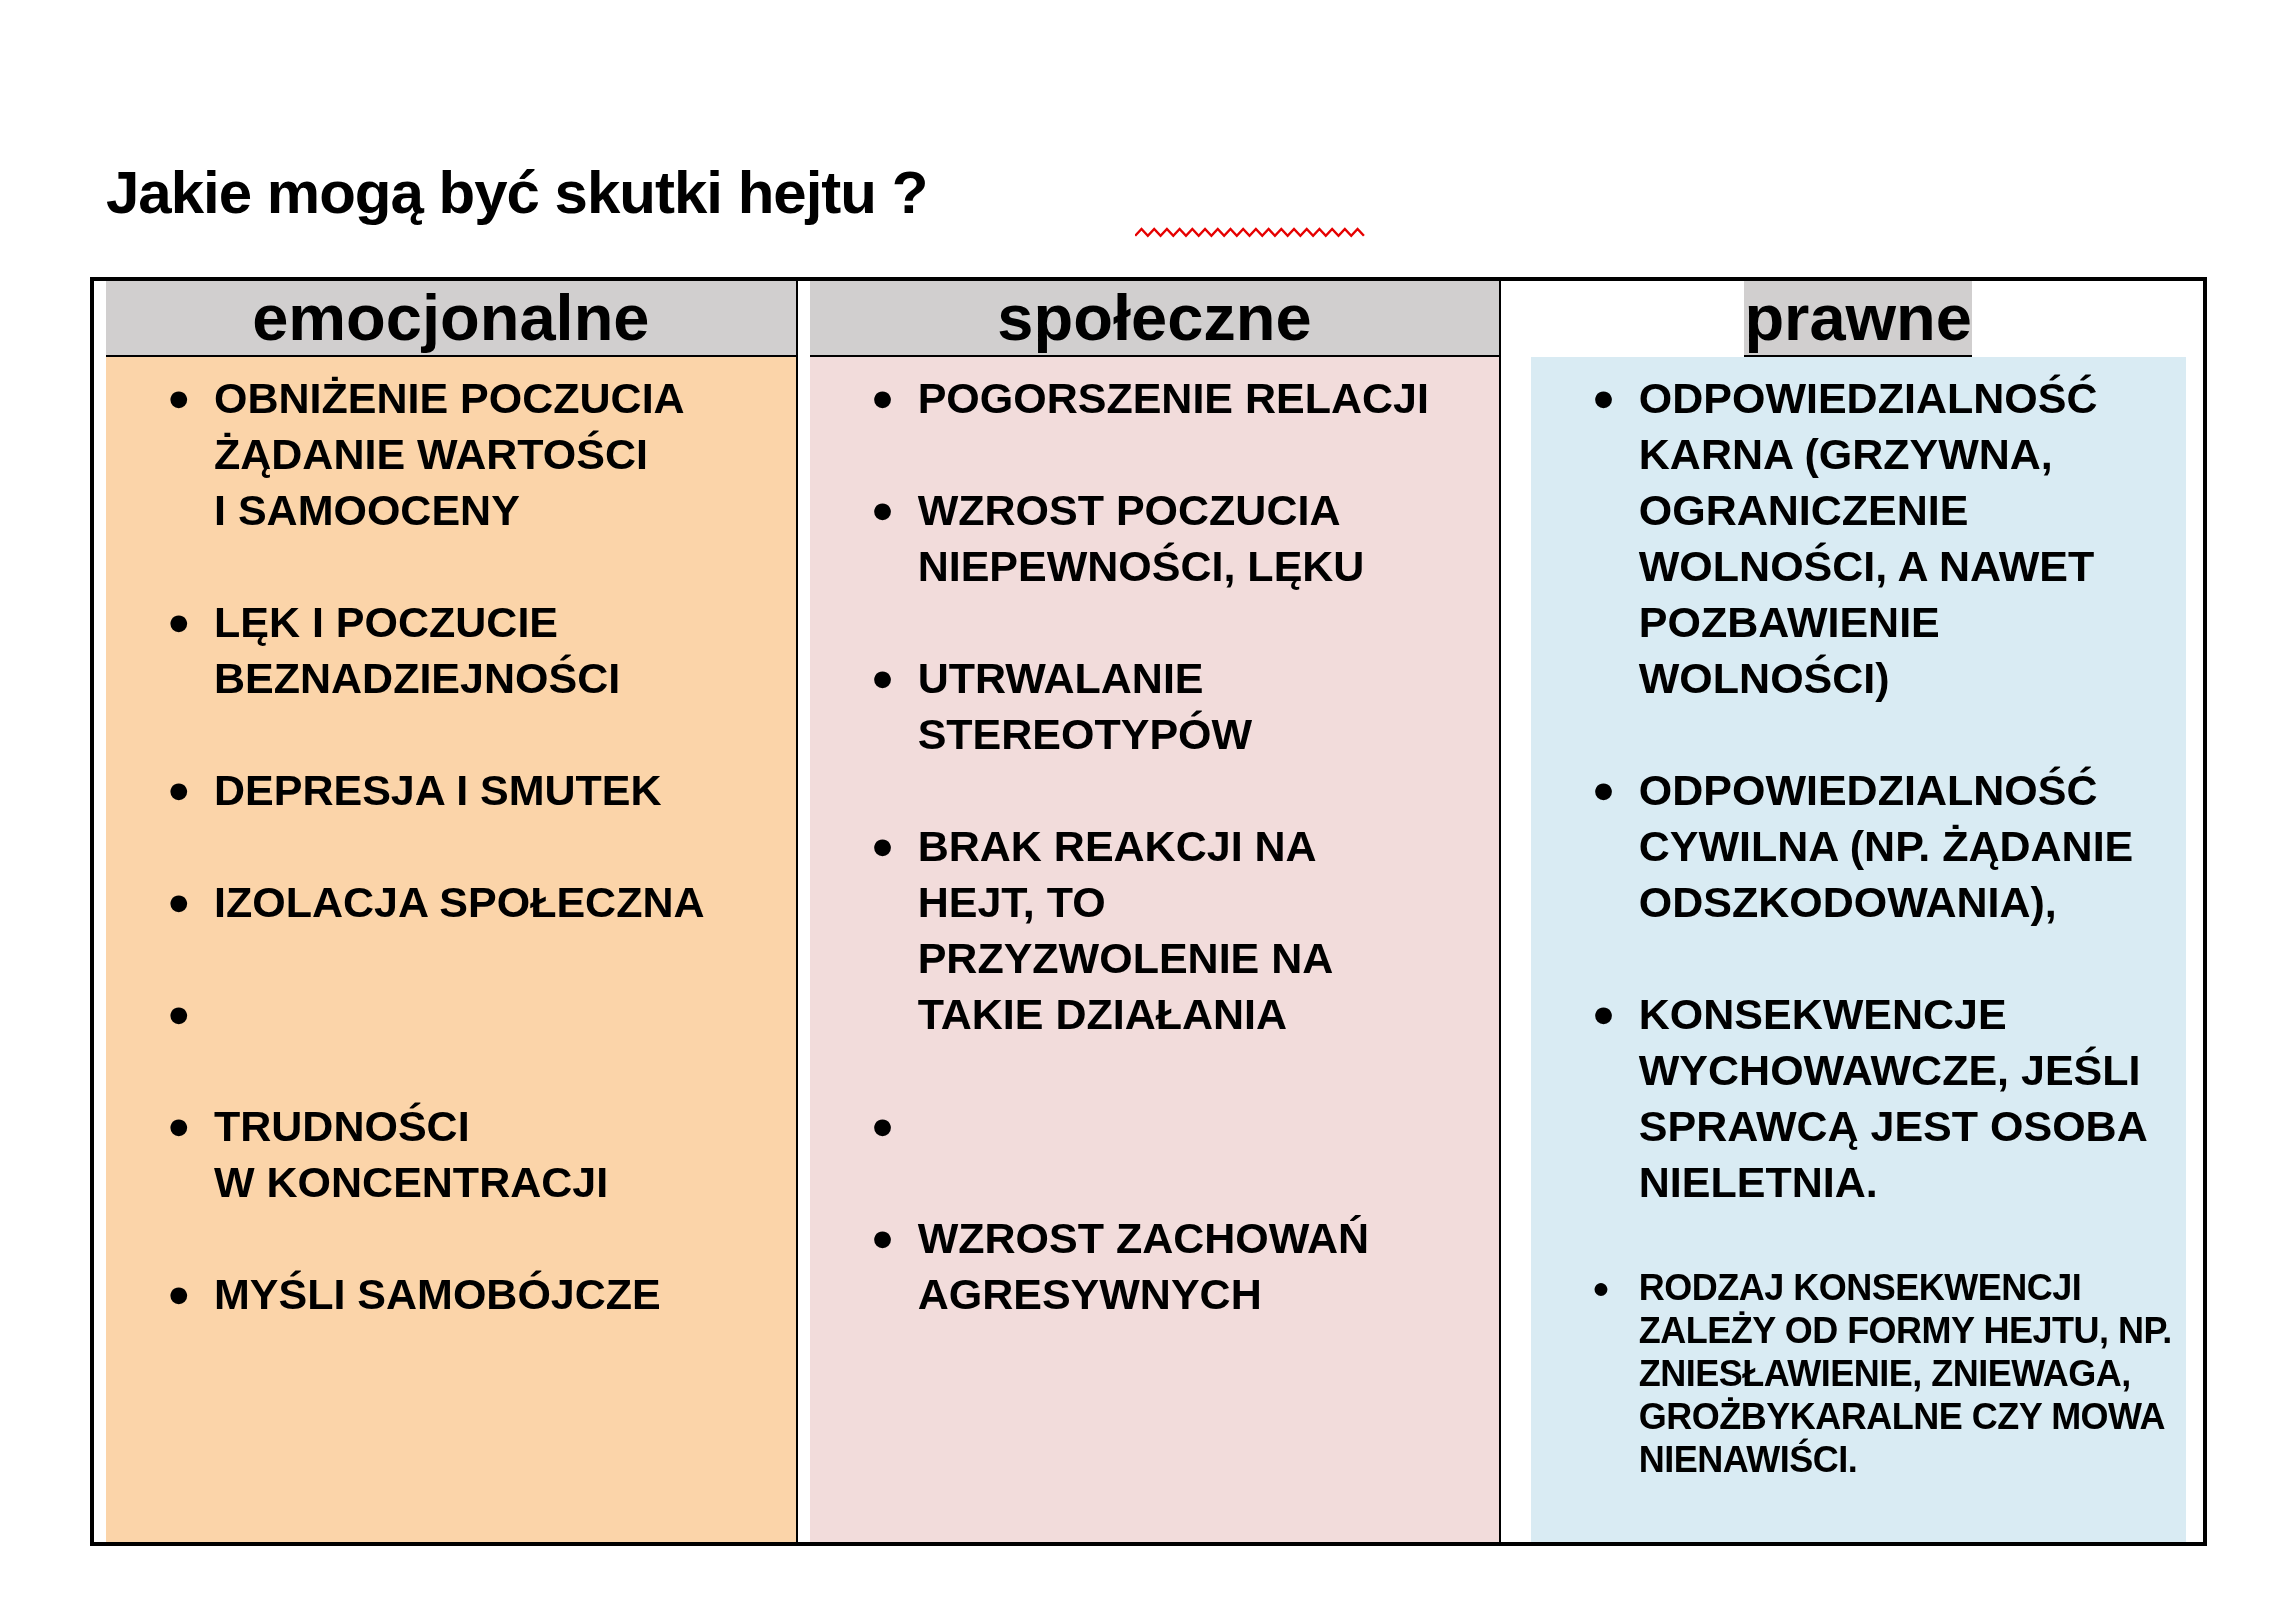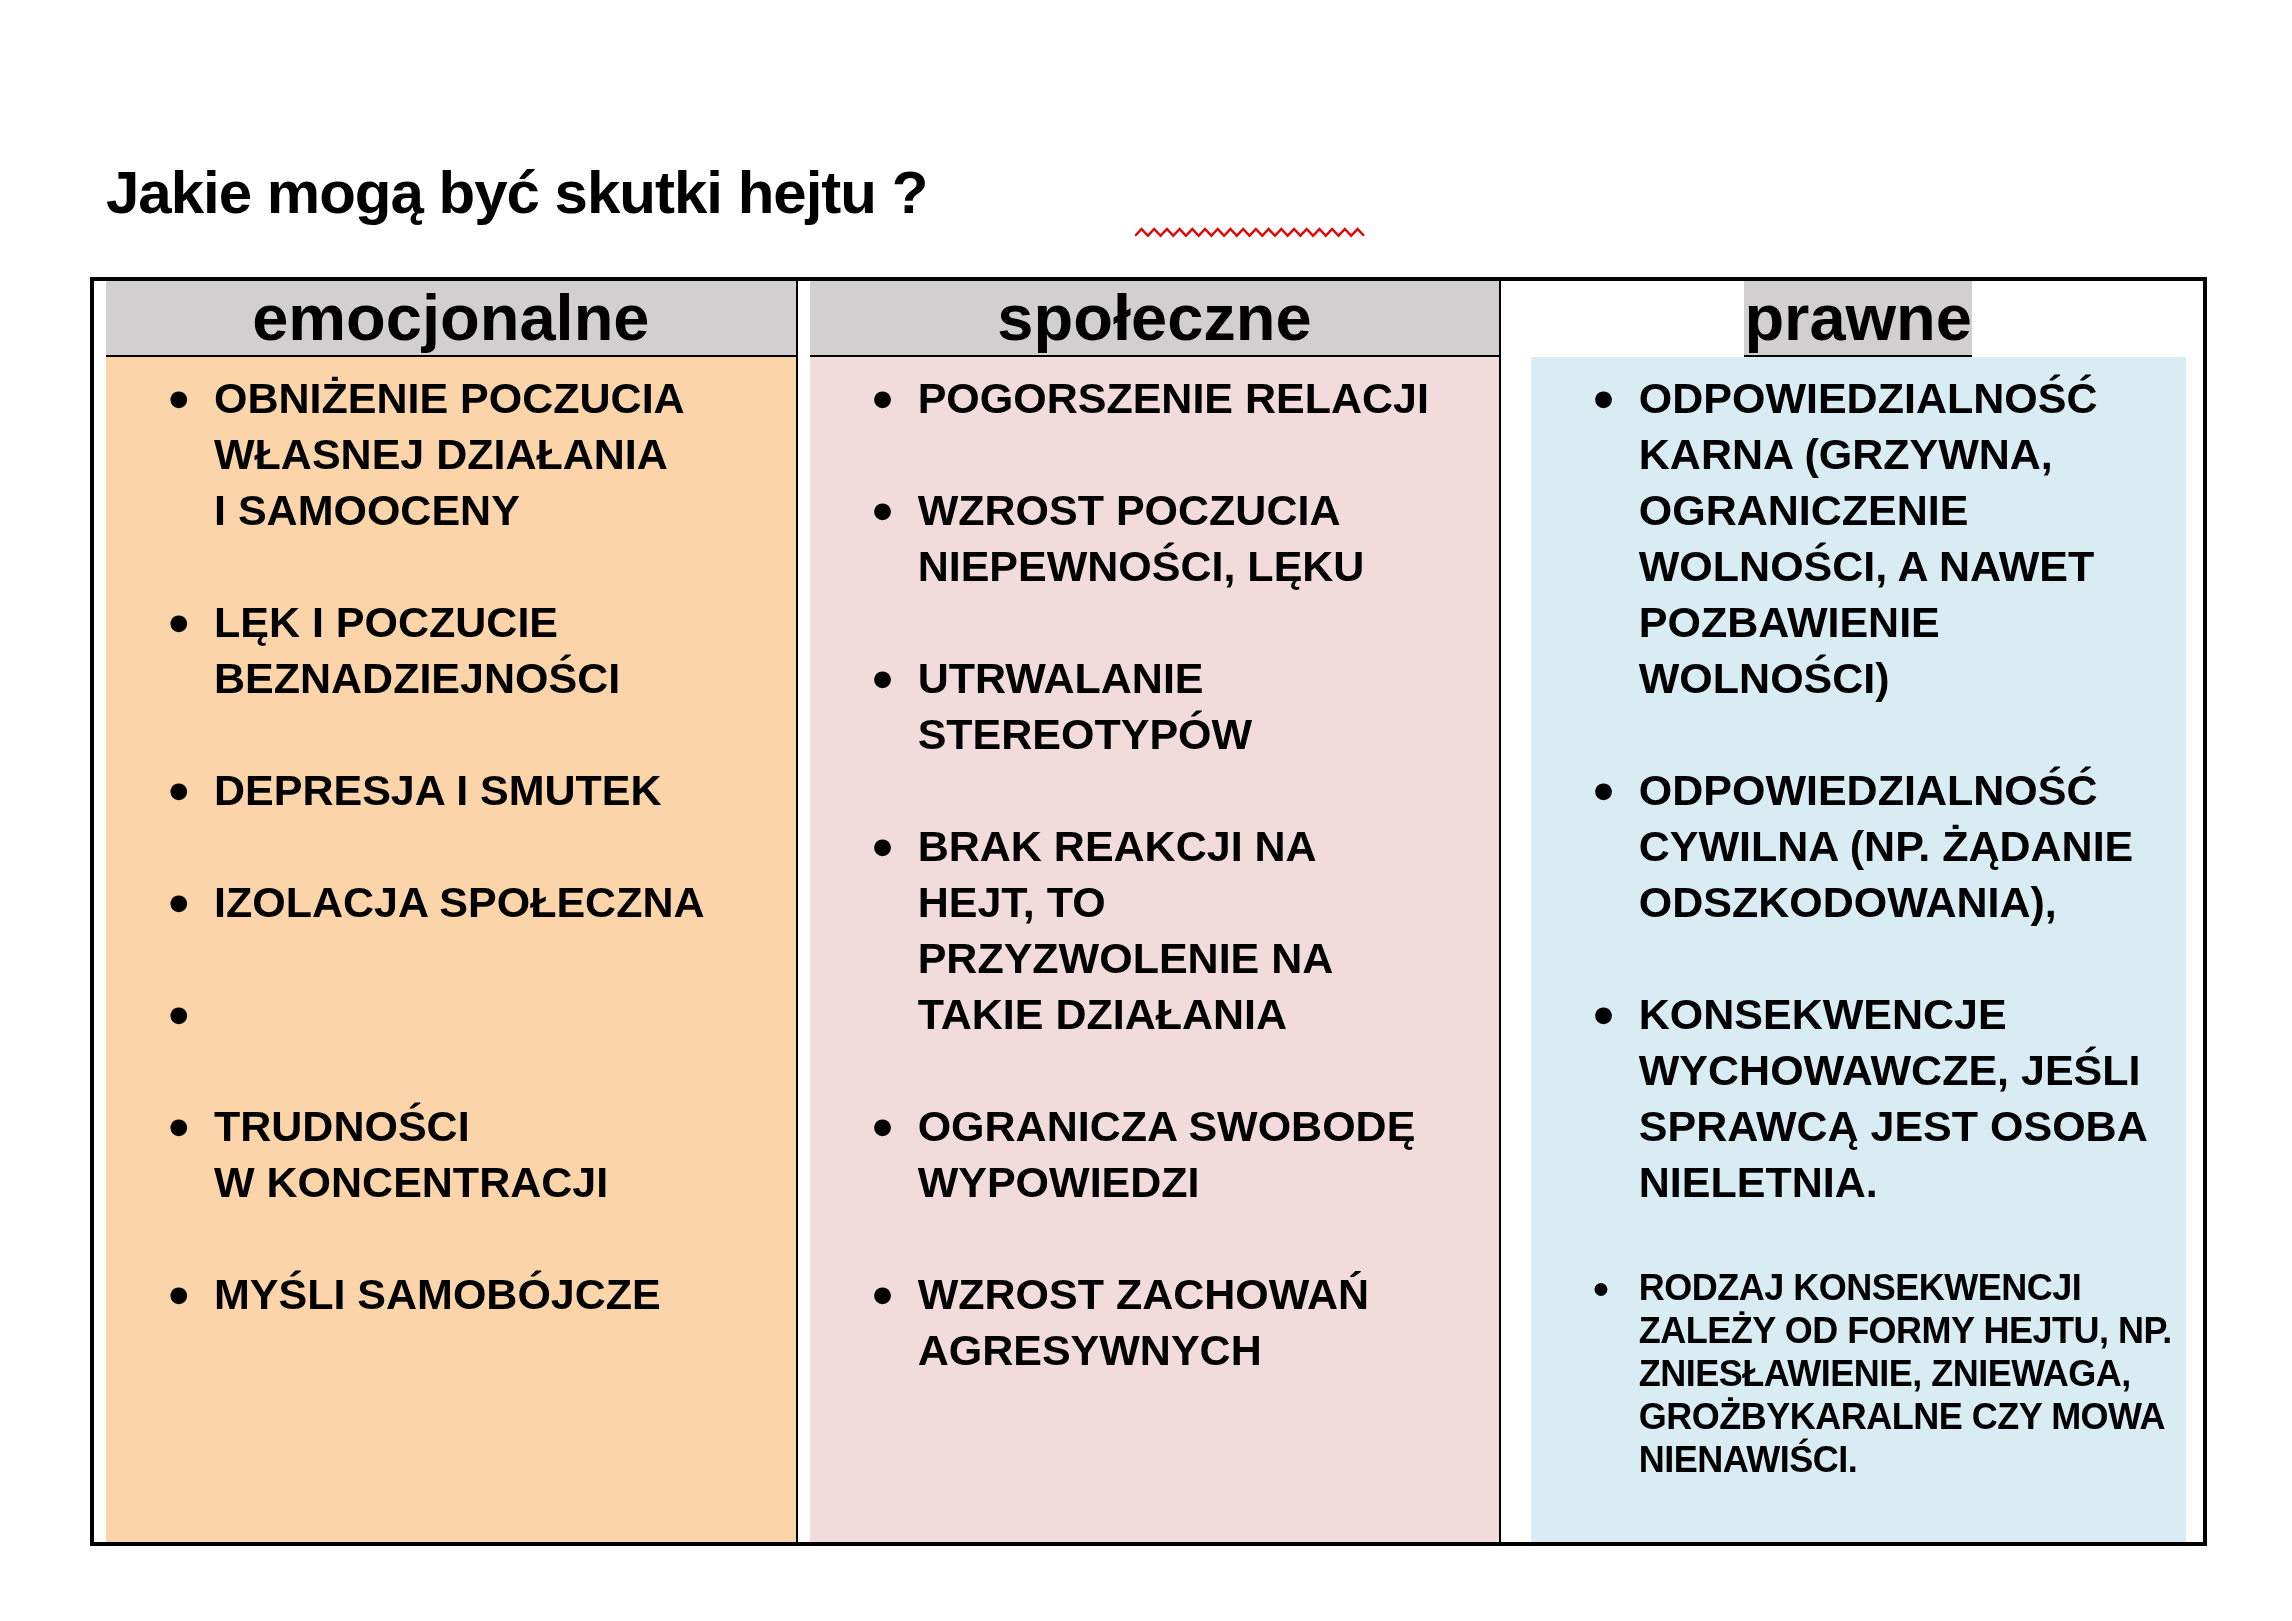--- a/index.html
+++ b/index.html
@@ -90,21 +90,21 @@
 </svg>
 
 <div class="consequences-table">
 
   <div class="col col-emotional">
     <div class="col-header">emocjonalne</div>
     <div class="col-body">
       <div class="bullet">
           <span class="dot">●</span>
           <span class="txt">OBNIŻENIE POCZUCIA
-WŁASNEJ DZIAŁANIA
+ŻĄDANIE WARTOŚCI
 I SAMOOCENY</span>
         </div>
       <div class="bullet">
           <span class="dot">●</span>
           <span class="txt">LĘK I POCZUCIE
 BEZNADZIEJNOŚCI</span>
         </div>
       <div class="bullet">
           <span class="dot">●</span>
           <span class="txt">DEPRESJA I SMUTEK</span>
@@ -147,22 +147,20 @@
         </div>
       <div class="bullet">
           <span class="dot">●</span>
           <span class="txt">BRAK REAKCJI NA
 HEJT, TO
 PRZYZWOLENIE NA
 TAKIE DZIAŁANIA</span>
         </div>
       <div class="bullet">
           <span class="dot">●</span>
-          <span class="txt">OGRANICZA SWOBODĘ
-WYPOWIEDZI</span>
         </div>
       <div class="bullet">
           <span class="dot">●</span>
           <span class="txt">WZROST ZACHOWAŃ
 AGRESYWNYCH</span>
         </div>
     </div>
   </div>
 
   <div class="col col-legal">

